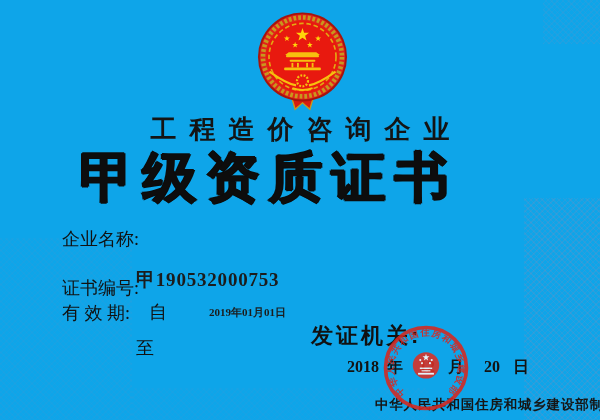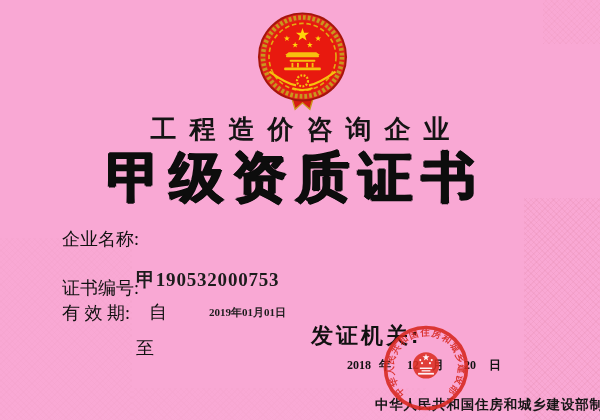--- a/index.html
+++ b/index.html
@@ -2,21 +2,21 @@
 <html><head>
 <meta charset="utf-8">
 <style>
   html,body{margin:0;padding:0;}
   body{
     width:600px;height:420px;
     font-family:"Liberation Sans","DejaVu Sans",sans-serif;
     background:#ffffff;overflow:hidden;
   }
   .page{
-    position:relative;width:600px;height:420px;background:#f9a8d4;overflow:hidden;
+    position:relative;width:600px;height:420px;background:#0ea5e9;overflow:hidden;
   }
   
   .tex{
     position:absolute;pointer-events:none;
     background-image:
       repeating-linear-gradient(45deg, rgba(213,122,150,.22) 0 1px, transparent 1px 4px),
       repeating-linear-gradient(-45deg, rgba(213,122,150,.22) 0 1px, transparent 1px 4px);
   }
   .tex-right{left:524px;top:198px;width:76px;height:222px;opacity:.6;}
   .tex-topright{left:543px;top:0;width:57px;height:44px;opacity:.35;}
@@ -28,21 +28,20 @@
   .subtitle{
     position:absolute;left:0;top:112px;width:600px;text-align:center;
     font-size:26px;font-weight:700;color:#141414;
     letter-spacing:13px;text-indent:13px;white-space:nowrap;
   }
   .title{
     position:absolute;left:0;top:142px;width:528px;text-align:center;
     font-size:54px;font-weight:900;color:#0d0d0d;
     letter-spacing:9px;text-indent:9px;white-space:nowrap;
     text-shadow:1.3px 0 0 #0d0d0d,-1.3px 0 0 #0d0d0d,0 1.1px 0 #0d0d0d,0 -1.1px 0 #0d0d0d;
-    padding-left:27px;
   }
 
   .lbl{
     position:absolute;color:#111;
     font-family:"Liberation Serif","DejaVu Serif",serif;
     font-weight:400;font-size:18px;white-space:nowrap;
   }
   .val{
     position:absolute;color:#1c1c1c;
     font-family:"Liberation Serif","DejaVu Serif",serif;
@@ -58,21 +57,21 @@
   .to-prefix{left:136px;top:336px;font-size:18px;}
   .to-date{left:160px;top:341px;font-size:13px;font-weight:700;}
 
   .issuer-label{
     position:absolute;left:311px;top:321px;color:#111;
     font-size:22px;font-weight:700;letter-spacing:3px;white-space:nowrap;z-index:1;
   }
   .issue-date{
     position:absolute;left:347px;top:357px;display:flex;align-items:baseline;
     font-family:"Liberation Serif","DejaVu Serif",serif;
-    font-size:12px;font-weight:700;color:#131313;z-index:1;white-space:nowrap;
+    font-size:16px;font-weight:700;color:#131313;z-index:1;white-space:nowrap;
   }
   .issue-date span{display:inline-block;}
   .d-yu{margin-left:8px;} .d-m{margin-left:16px;} .d-mu{margin-left:13px;}
   .d-d{margin-left:20px;} .d-du{margin-left:13px;}
 
   .seal{position:absolute;left:382px;top:324px;width:88px;height:88px;opacity:.88;z-index:2;}
 
   .footer-line{
     position:absolute;left:375px;top:396px;color:#161616;
     font-size:13.5px;font-weight:700;letter-spacing:.8px;white-space:nowrap;

